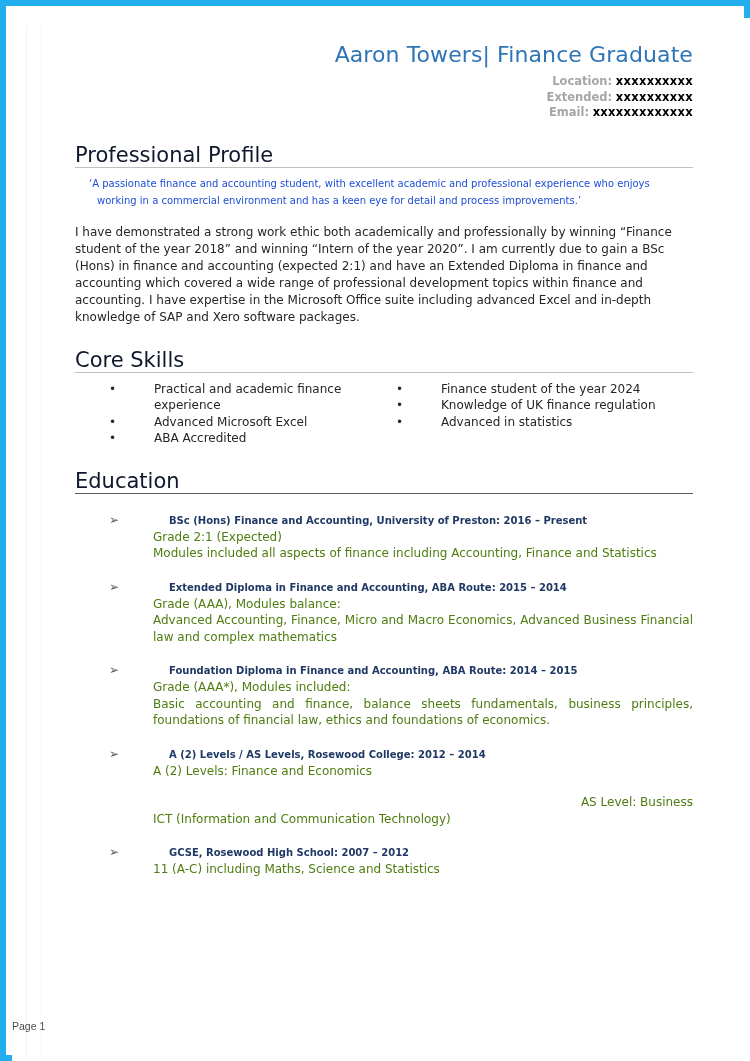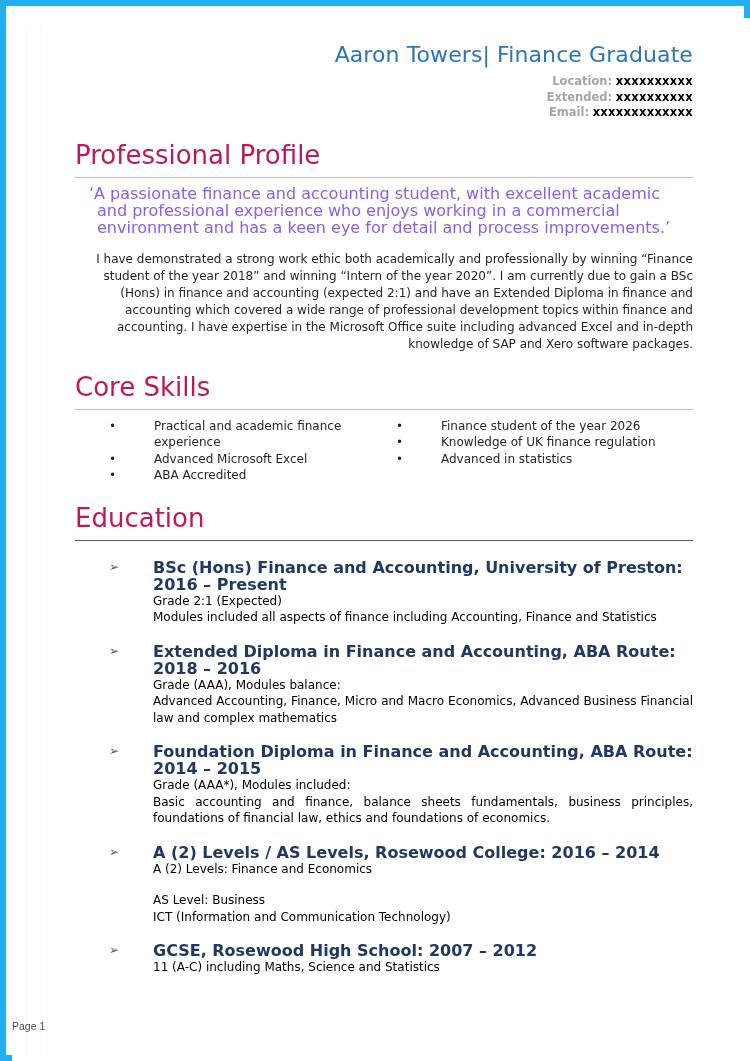--- a/index.html
+++ b/index.html
@@ -86,46 +86,45 @@
     color: #000000;
     font-weight: bold;
     letter-spacing: 0.3px;
   }
 
   
   .section {
     margin-top: 22px;
   }
   .section-heading {
-    color: #be185d;
-    font-size: 26px;
+    color: #0f172a;
+    font-size: 21px;
     line-height: 24px;
     font-weight: 400;
-    padding-bottom: 10px;
+    padding-bottom: 0;
     border-bottom: 1px solid #bfbfbf;
   }
   .section-heading.strong-rule {
     border-bottom: 1.4px solid #595959;
   }
 
   
   .profile-quote {
     margin: 7px 16px 0 14px;
-    font-size: 16px;
+    font-size: 10px;
     line-height: 17px;
-    color: #8b5cf6;
+    color: #1d4ed8;
     padding-left: 8px;
     text-indent: -8px;
   }
   .profile-body {
     margin: 15px 0 0 0;
     font-size: 12px;
     line-height: 17px;
     color: #262626;
-    text-align: right;
   }
 
   
   .skills-columns {
     display: flex;
     margin-top: 8px;
   }
   .skills-col {
     width: 50%;
     box-sizing: border-box;
@@ -159,35 +158,37 @@
   }
   .edu-marker {
     position: absolute;
     left: 34px;
     top: 0;
     font-size: 12px;
     line-height: 17px;
     color: #595959;
   }
   .edu-title {
-    font-size: 16px;
+    font-size: 10px;
     line-height: 17px;
     font-weight: bold;
     color: #1f3864;
+    margin-left: 16px;
   }
   .edu-line {
     font-size: 12px;
     line-height: 16.5px;
-    color: #000000;
+    color: #4d7c0f;
   }
   .edu-line.justify {
     text-align: justify;
   }
   .edu-line.spacer-before {
     margin-top: 15px;
+    text-align: right;
   }
 
   
   .page-footer {
     position: absolute;
     left: 0;
     top: 1002px;
     width: 738px;
     text-align: left;
     font-size: 10.5px;
@@ -244,21 +245,21 @@
             </div>
             <div class="skill-item">
               <span class="dot">•</span>
               <span>ABA Accredited</span>
             </div>
           </div>
 
           <div class="skills-col right">
             <div class="skill-item">
               <span class="dot">•</span>
-              <span>Finance student of the year 2026</span>
+              <span>Finance student of the year 2024</span>
             </div>
             <div class="skill-item">
               <span class="dot">•</span>
               <span>Knowledge of UK finance regulation</span>
             </div>
             <div class="skill-item">
               <span class="dot">•</span>
               <span>Advanced in statistics</span>
             </div>
           </div>
@@ -272,35 +273,35 @@
 
           <div class="edu-entry">
             <span class="edu-marker">➢</span>
             <div class="edu-title">BSc (Hons) Finance and Accounting, University of Preston: 2016 – Present</div>
             <div class="edu-line">Grade 2:1 (Expected)</div>
             <div class="edu-line">Modules included all aspects of finance including Accounting, Finance and Statistics</div>
           </div>
 
           <div class="edu-entry">
             <span class="edu-marker">➢</span>
-            <div class="edu-title">Extended Diploma in Finance and Accounting, ABA Route: 2018 – 2016</div>
+            <div class="edu-title">Extended Diploma in Finance and Accounting, ABA Route: 2015 – 2014</div>
             <div class="edu-line">Grade (AAA), Modules balance:</div>
             <div class="edu-line justify">Advanced Accounting, Finance, Micro and Macro Economics, Advanced Business Financial law and complex mathematics</div>
           </div>
 
           <div class="edu-entry">
             <span class="edu-marker">➢</span>
             <div class="edu-title">Foundation Diploma in Finance and Accounting, ABA Route: 2014 – 2015</div>
             <div class="edu-line">Grade (AAA*), Modules included:</div>
             <div class="edu-line justify">Basic accounting and finance, balance sheets fundamentals, business principles, foundations of financial law, ethics and foundations of economics.</div>
           </div>
 
           <div class="edu-entry">
             <span class="edu-marker">➢</span>
-            <div class="edu-title">A (2) Levels / AS Levels, Rosewood College: 2016 – 2014</div>
+            <div class="edu-title">A (2) Levels / AS Levels, Rosewood College: 2012 – 2014</div>
             <div class="edu-line">A (2) Levels: Finance and Economics</div>
             <div class="edu-line spacer-before">AS Level: Business</div>
             <div class="edu-line">ICT (Information and Communication Technology)</div>
           </div>
 
           <div class="edu-entry">
             <span class="edu-marker">➢</span>
             <div class="edu-title">GCSE, Rosewood High School: 2007 – 2012</div>
             <div class="edu-line">11 (A-C) including Maths, Science and Statistics</div>
           </div>

